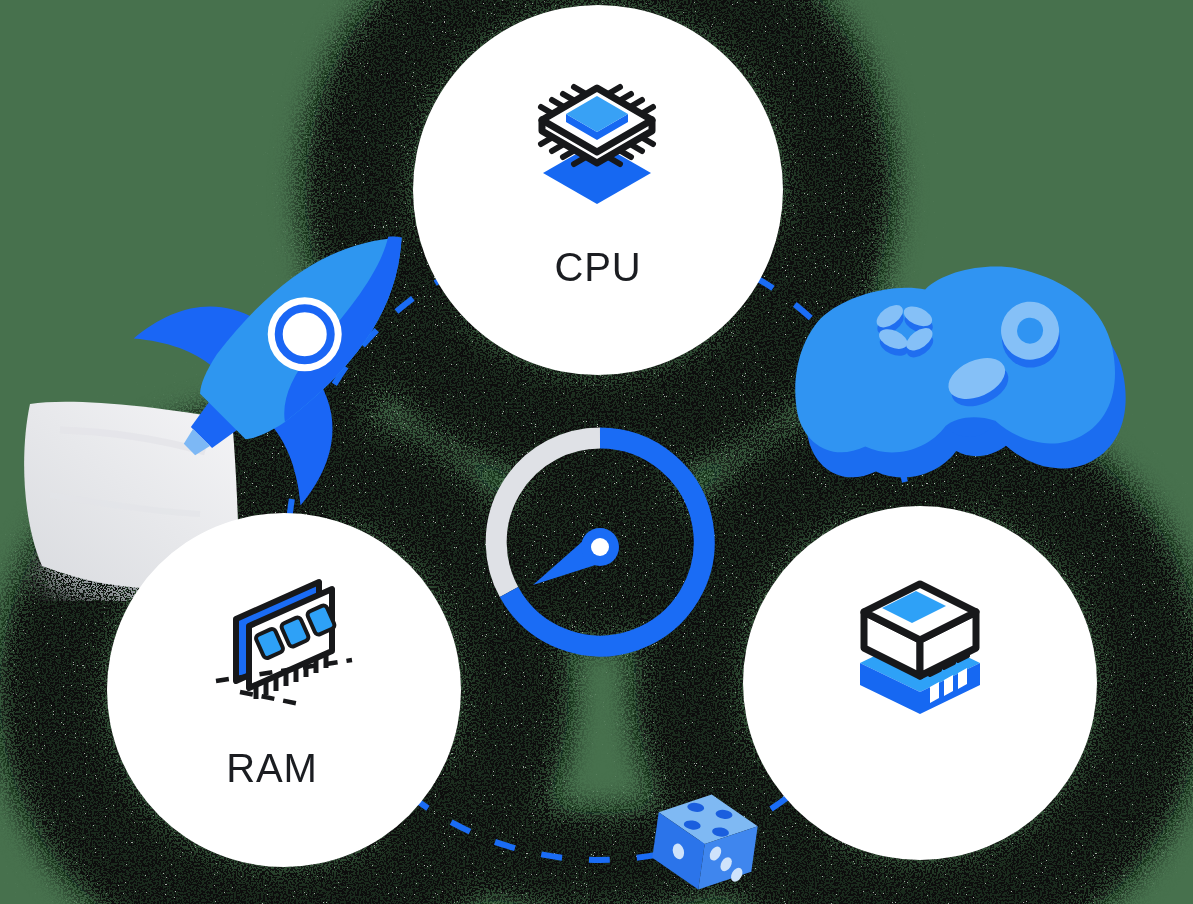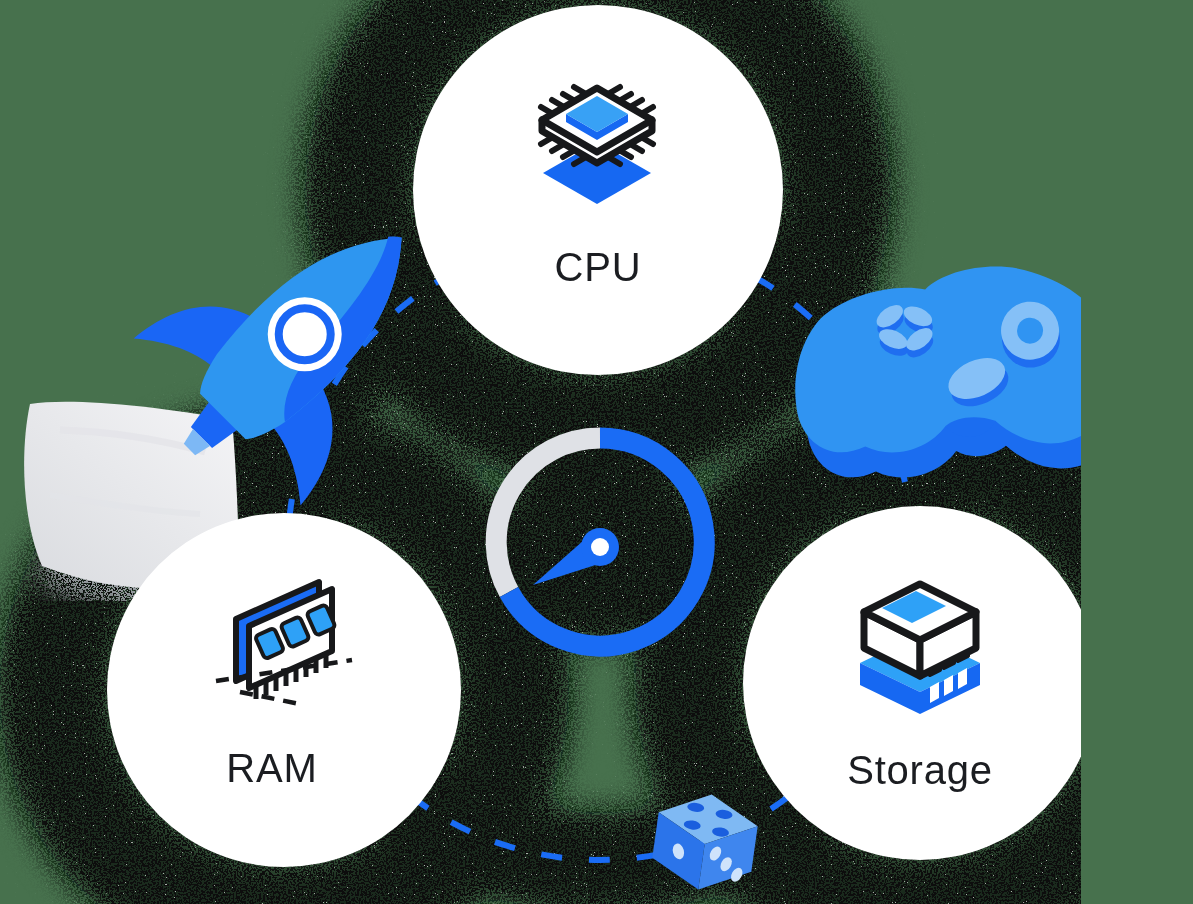--- a/index.html
+++ b/index.html
@@ -1,17 +1,17 @@
 <!DOCTYPE html>
 <html><head>
 <meta charset="utf-8">
 <style>
   html,body{margin:0;padding:0;}
   body{background:#47714d;font-family:"Liberation Sans",sans-serif;}
-  .stage{position:relative;width:1081px;height:904px;overflow:hidden;background:#47714d;}
+  .stage{position:relative;width:1193px;height:904px;overflow:hidden;background:#47714d;}
   .stage svg.scene{position:absolute;left:0;top:0;}
   .node-label{
     position:absolute;transform:translate(-50%,-50%);
     font-size:40px;font-weight:500;letter-spacing:0.8px;color:#1b1d21;
     white-space:nowrap;user-select:none;
   }
   .lbl-cpu{left:598px;top:267px;}
   .lbl-ram{left:272px;top:768px;}
   .lbl-storage{left:920px;top:770px;}
 </style>
@@ -195,14 +195,13 @@
     <ellipse cx="14" cy="-12" rx="8.5" ry="4.5" fill="#1a5ede"></ellipse>
     <ellipse cx="-25" cy="13" rx="5.5" ry="8" transform="rotate(-22 -25 13)" fill="#cfe3fb"></ellipse>
     <ellipse cx="12" cy="10" rx="5" ry="7.5" transform="rotate(22 12 10)" fill="#cfe3fb"></ellipse>
     <ellipse cx="24" cy="19" rx="5" ry="7.5" transform="rotate(22 24 19)" fill="#cfe3fb"></ellipse>
     <ellipse cx="36" cy="28" rx="5" ry="7.5" transform="rotate(22 36 28)" fill="#cfe3fb"></ellipse>
   </g>
 </svg>
 
   <div class="node-label lbl-cpu">CPU</div>
   <div class="node-label lbl-ram">RAM</div>
-  <div class="node-label lbl-storage">Storage</div>
 </div>
 
 </body></html>

